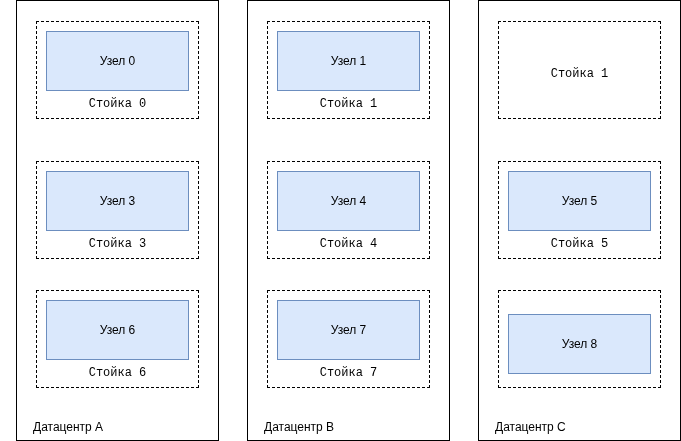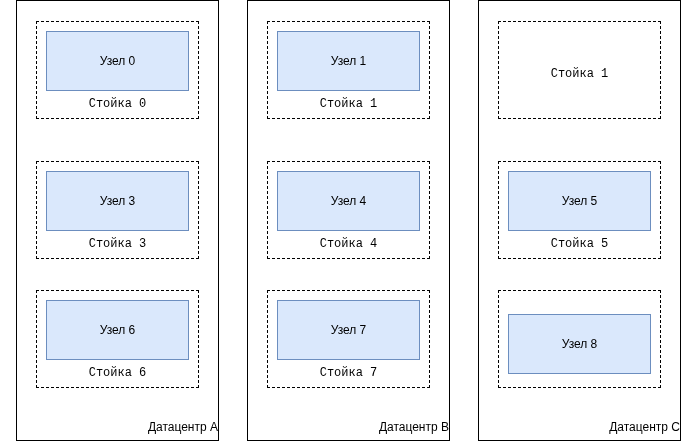--- a/index.html
+++ b/index.html
@@ -55,24 +55,24 @@
   .rack-label {
     flex: 1;
     display: flex;
     align-items: center;
     justify-content: center;
     padding-bottom: 2px;
     font-family: Liberation Mono, monospace;
   }
   .dc-label {
     position: absolute;
-    left: 0;
+    left: 16px;
     right: 0;
     bottom: 6px;
-    text-align: right;
+    text-align: left;
   }
 </style>
 </head>
 <body>
 
 <div class="canvas">
 
   <div class="datacenter">
     <div class="rack r1">
       <div class="node">

